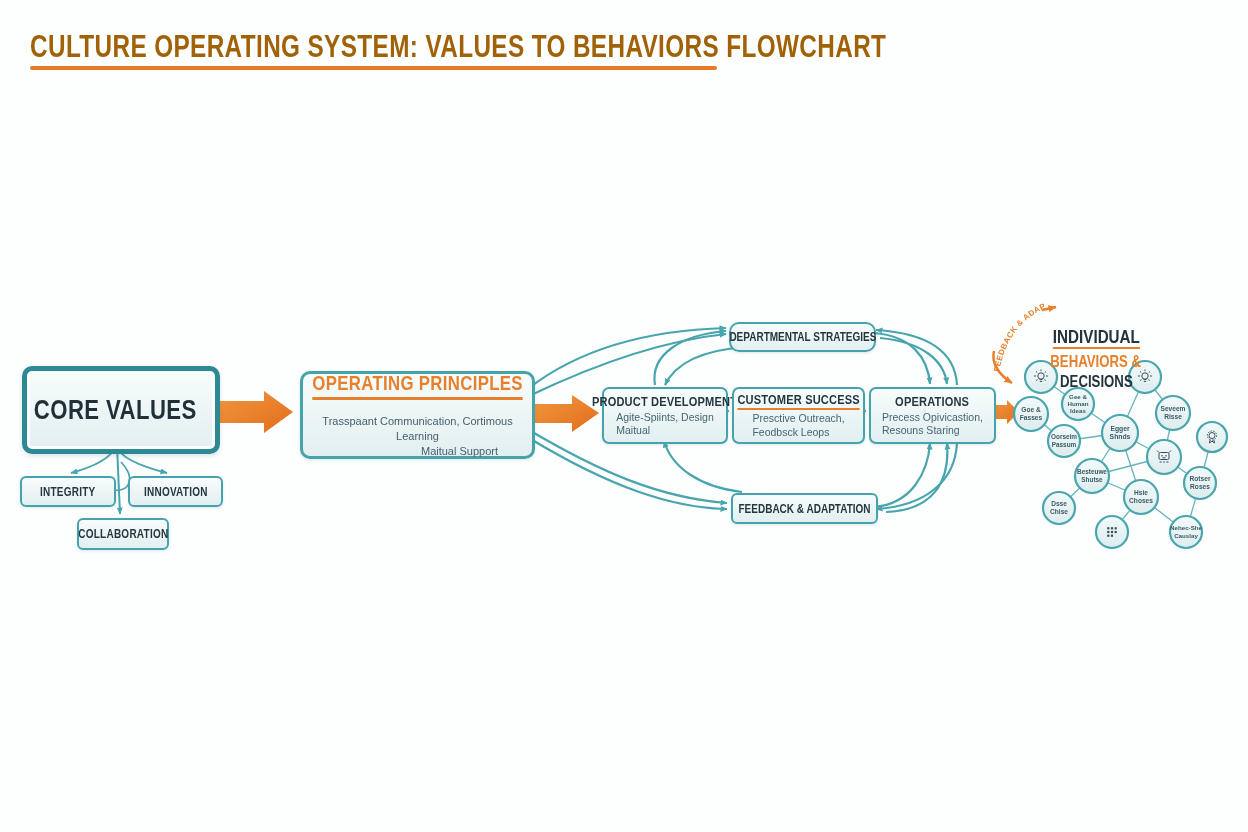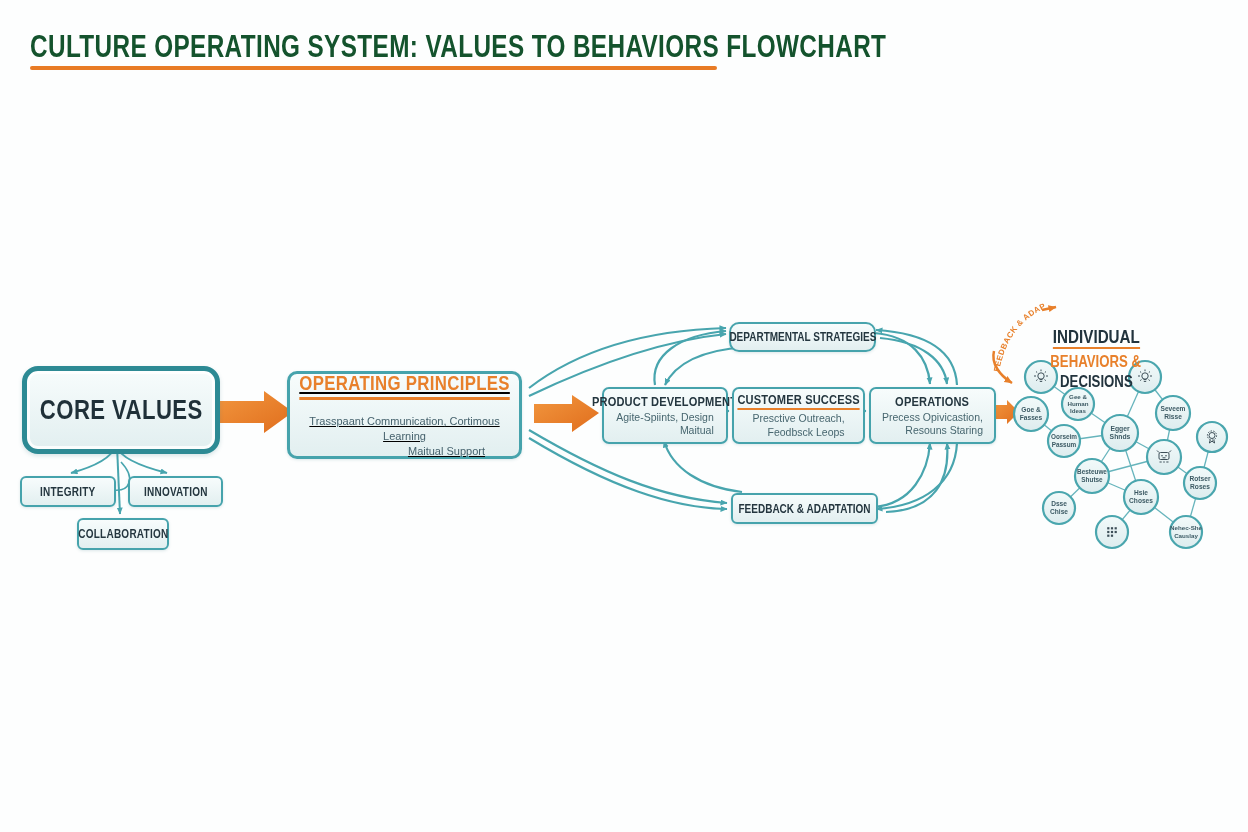--- a/index.html
+++ b/index.html
@@ -1,37 +1,37 @@
 <!DOCTYPE html>
 <html><head>
 <meta charset="utf-8">
 <style>
   html,body{margin:0;padding:0;background:#ffffff;}
   .canvas{position:relative;width:1248px;height:832px;background:#fdfefe;
           font-family:"Liberation Sans",sans-serif;overflow:hidden;}
   .cond{display:inline-block;white-space:nowrap;transform:scaleX(var(--sx,.8));transform-origin:center;}
   .abs{position:absolute;}
   .main-title{left:30px;top:28px;font-size:32px;line-height:36px;font-weight:bold;
-              color:#14532d;letter-spacing:.5px;text-align:center;}
+              color:#a16207;letter-spacing:.5px;text-align:center;}
   .main-title .cond{--sx:.76;transform-origin:left center;}
   .title-rule{left:30px;top:66px;width:687px;height:4px;background:#e87b25;border-radius:2px;}
   .tealbox{position:absolute;background:linear-gradient(180deg,#f7fcfc 0%,#e2eff0 100%);
            border:2px solid #46a3ac;border-radius:7px;display:flex;flex-direction:column;
            align-items:center;justify-content:center;box-shadow:0 1px 3px rgba(70,130,140,.18);}
-  .corebox{border:5px solid #2d8a94;border-radius:16px;box-shadow:inset 0 0 0 3px rgba(255,255,255,.85),0 2px 4px rgba(70,130,140,.2);}
+  .corebox{border:5px solid #2d8a94;border-radius:10px;box-shadow:inset 0 0 0 3px rgba(255,255,255,.85),0 2px 4px rgba(70,130,140,.2);align-items:flex-end;}
   .corebox .hd{font-size:27px;font-weight:bold;color:#1f3038;letter-spacing:.5px;}
   .subbox{border-radius:6px;}
   .subbox .hd{font-size:12.5px;font-weight:bold;color:#24363f;letter-spacing:.3px;}
   .opbox{border-width:3px;border-radius:10px;}
   .op-title{font-size:21px;font-weight:bold;color:#e8802b;letter-spacing:.4px;
             border-bottom:3px solid #e8802b;padding-bottom:2px;}
   .op-body{font-size:11px;color:#45616c;margin-top:14px;line-height:1.35;text-align:center;}
   .op-body .l2{margin-left:84px;}
   .deptbox .hd{font-size:13.5px;font-weight:bold;color:#24363f;letter-spacing:.2px;}
-  .deptbox .bd{font-size:10.5px;color:#47666f;line-height:1.25;text-align:right;margin-top:2px;}
+  .deptbox .bd{font-size:10.5px;color:#47666f;line-height:1.25;text-align:left;margin-top:2px;}
   .uline{border-bottom:2.5px solid #e8802b;padding-bottom:1px;}
   .labelbox .hd{font-size:12.5px;font-weight:bold;color:#24363f;}
   .indiv{left:1038px;top:311px;width:116px;text-align:center;line-height:1.0;margin-top:16px;}
   .indiv .l1{font-size:19px;font-weight:bold;color:#22333d;}
   .indiv .l2{font-size:16.5px;font-weight:bold;color:#e8802b;margin-top:4px;}
   .indiv .l3{font-size:16.5px;font-weight:bold;color:#22333d;margin-top:3px;}
   svg.overlay{position:absolute;left:0;top:0;width:1248px;height:832px;}
 </style>
 </head>
 <body>
@@ -242,21 +242,21 @@
   <div class="tealbox subbox" style="left:20px;top:476px;width:92px;height:27px;">
     <span class="hd cond">INTEGRITY</span>
   </div>
   <div class="tealbox subbox" style="left:128px;top:476px;width:91px;height:27px;">
     <span class="hd cond">INNOVATION</span>
   </div>
   <div class="tealbox subbox" style="left:77px;top:518px;width:88px;height:28px;">
     <span class="hd cond">COLLABORATION</span>
   </div>
 
-  <div class="tealbox opbox" style="left:287px;top:371px;width:229px;height:82px;text-decoration:underline;">
+  <div class="tealbox opbox" style="left:300px;top:371px;width:229px;height:82px;">
     <span class="op-title cond" style="--sx:.8">OPERATING PRINCIPLES</span>
     <div class="op-body">
       <div class="l1">Trasspaant Communication,  Cortimous Learning</div>
       <div class="l2">Maitual Support</div>
     </div>
   </div>
 
   <div class="tealbox labelbox" style="left:729px;top:322px;width:143px;height:26px;border-radius:10px;">
     <span class="hd cond">DEPARTMENTAL STRATEGIES</span>
   </div>

